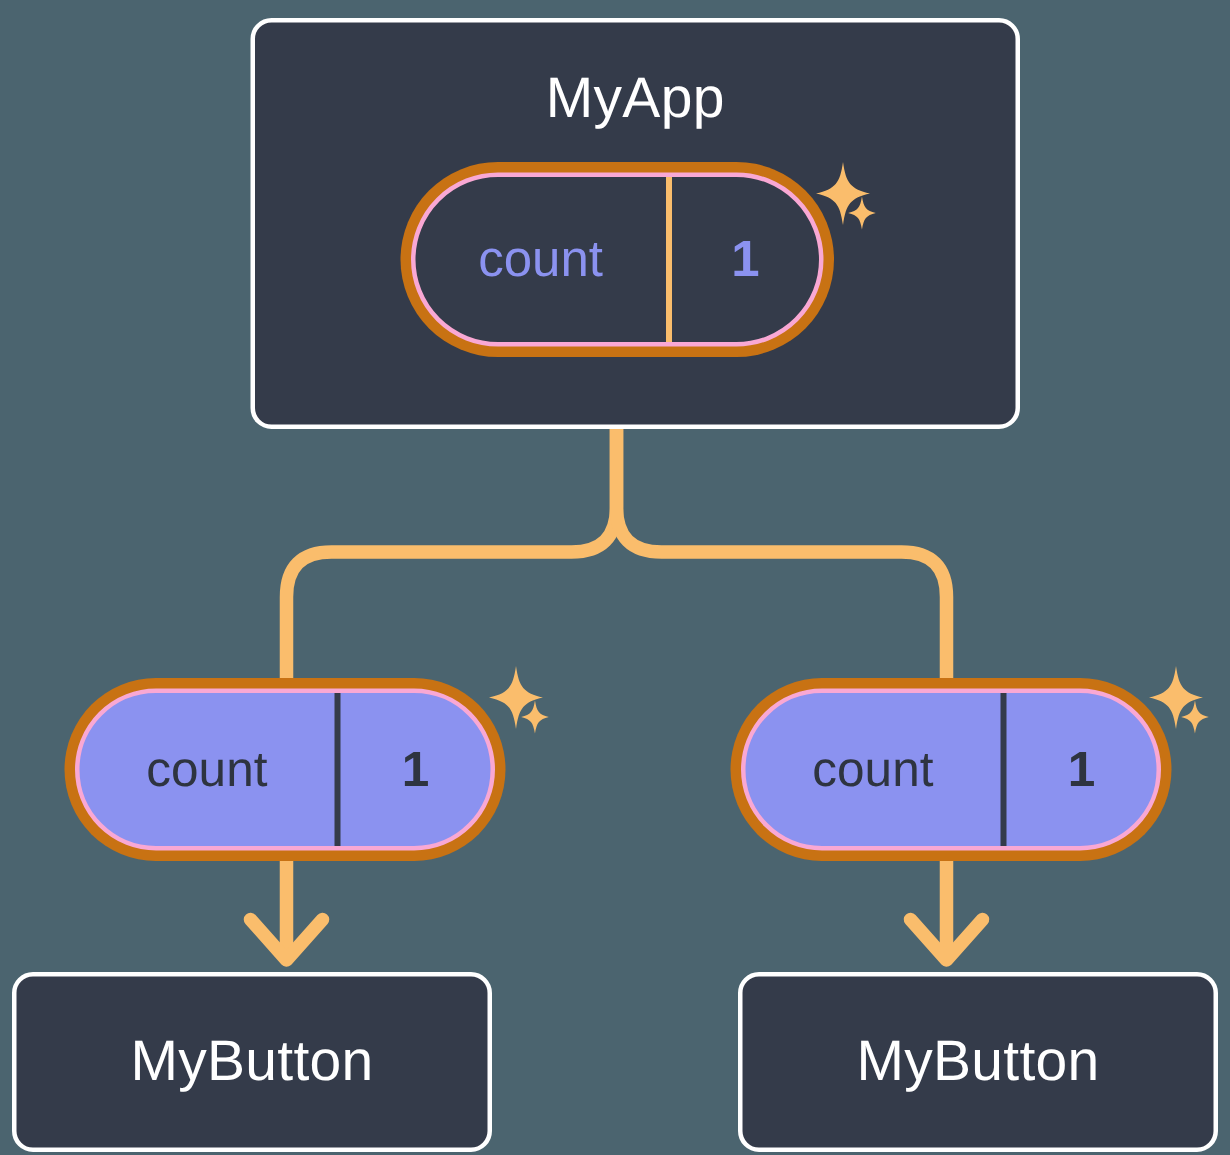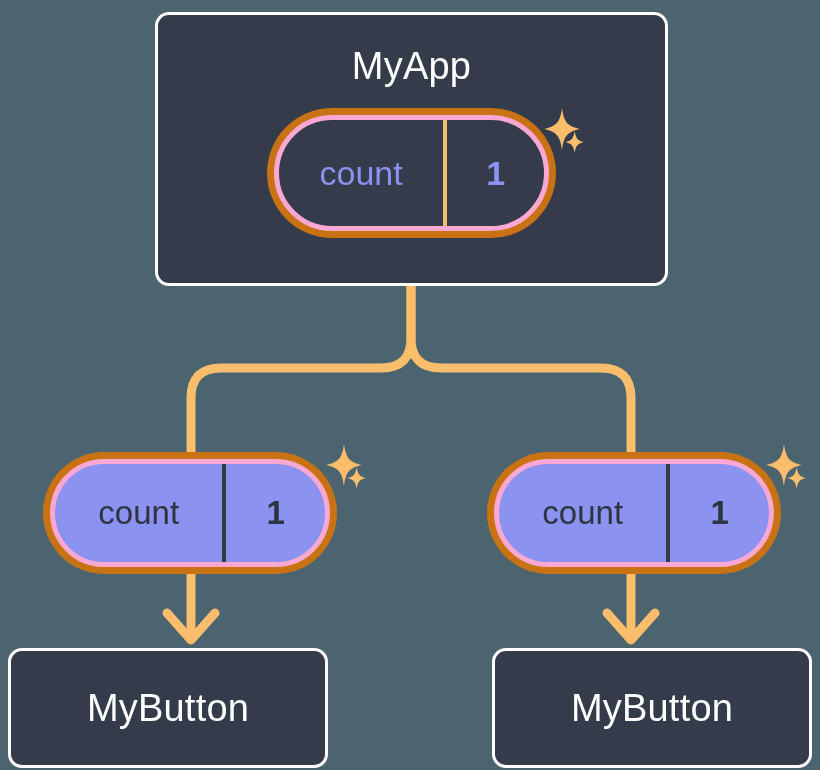--- a/index.html
+++ b/index.html
@@ -32,21 +32,21 @@
   }
   .comp-title {
     color: #ffffff;
     font-size: 38px;
     font-weight: 400;
     letter-spacing: 0.2px;
     line-height: 1;
     white-space: nowrap;
   }
   #app-box {
-    left: 155px;
+    left: 167px;
     top: 12px;
     width: 513px;
     height: 274px;
     padding-top: 32px;
     text-align: center;
   }
   .leaf-box {
     height: 120px;
     align-items: center;
     border-radius: 14px;
@@ -69,21 +69,21 @@
     box-sizing: border-box;
     border-radius: 999px;
     background: #c87213;           
     padding: 7px;
     display: flex;
   }
   .pill-inner {
     box-sizing: border-box;
     flex: 1;
     border-radius: 999px;
-    border: 5px solid #f9a8d4;     
+    border: 3px solid #f9a8d4;     
     display: flex;
     align-items: stretch;
     overflow: hidden;
   }
   .pill-cell {
     display: flex;
     align-items: center;
     justify-content: center;
     white-space: nowrap;
   }

